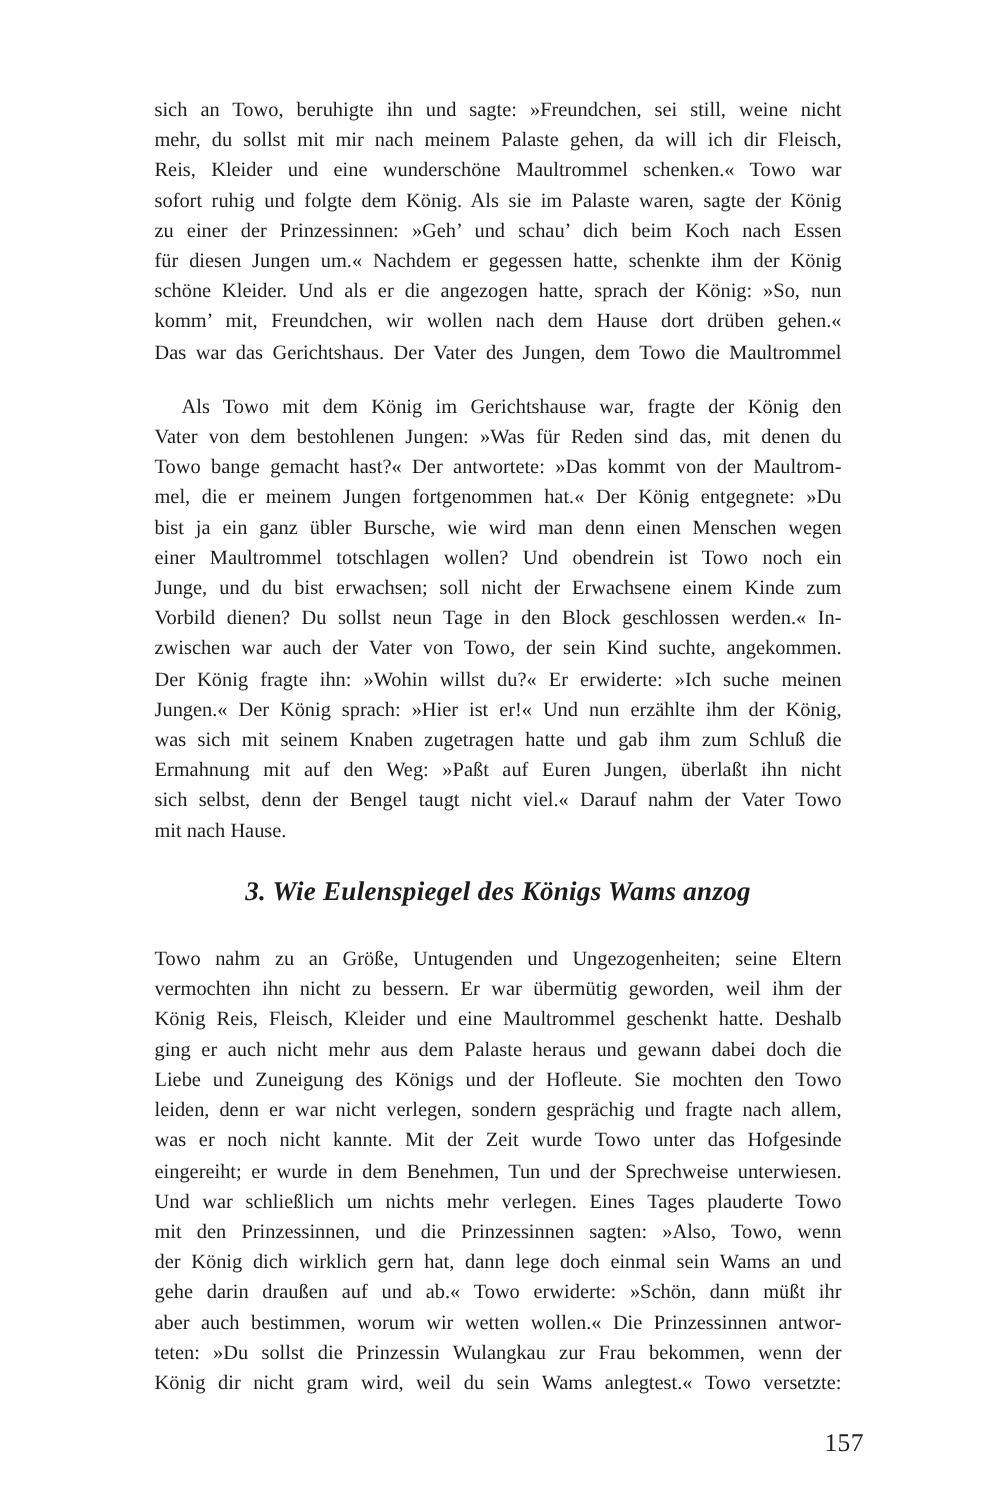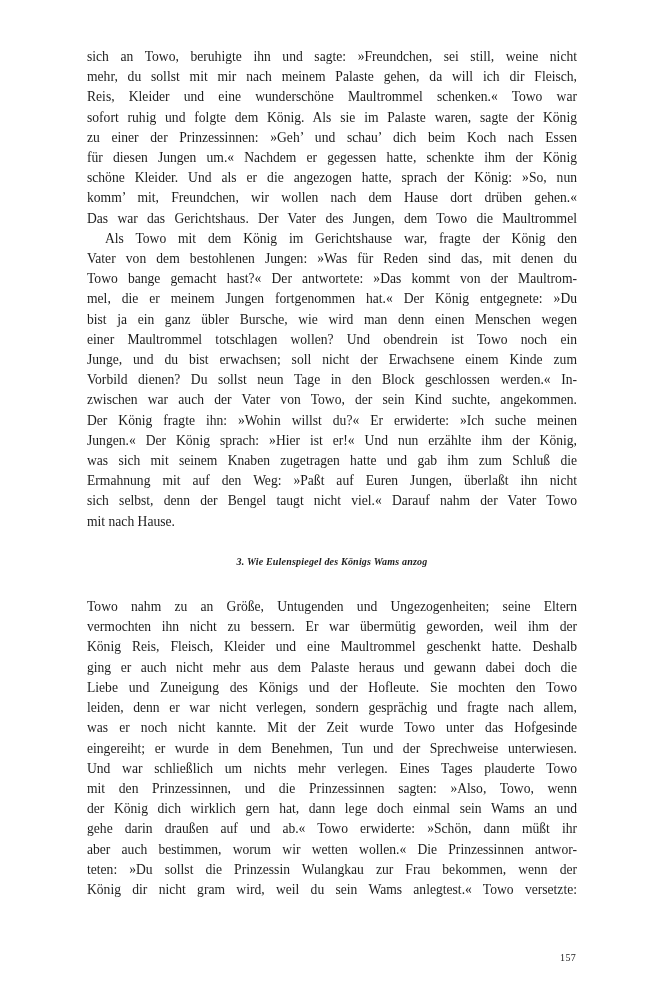--- a/index.html
+++ b/index.html
@@ -17,46 +17,46 @@
     color: #1c1c1c;
   }
   .text-block {
     position: absolute;
     left: 87px;
     top: 47px;
     width: 490px;
     font-size: 13.6px;
     line-height: 20.2px;
   }
-  .para { margin: 0; }
+  .para { margin: 16px; }
   .para .justified {
     white-space: pre-line;
     text-align: justify;
     text-align-last: justify;
   }
   .para .lastline {
     text-align: left;
   }
   .para-indent .justified {
     text-indent: 18px;
   }
   .section-heading {
     text-align: center;
     font-style: italic;
     font-weight: 600;
-    font-size: 10px;
+    font-size: 18px;
     letter-spacing: 0.2px;
     margin-top: 20px;
     margin-bottom: 25px;
   }
   .page-number {
     position: absolute;
     right: 84px;
     top: 952px;
-    font-size: 10px;
+    font-size: 17px;
     letter-spacing: 0.3px;
     color: #222222;
   }
 </style>
 </head>
 <body>
 
 <div class="sheet">
   <div class="text-block">
 

